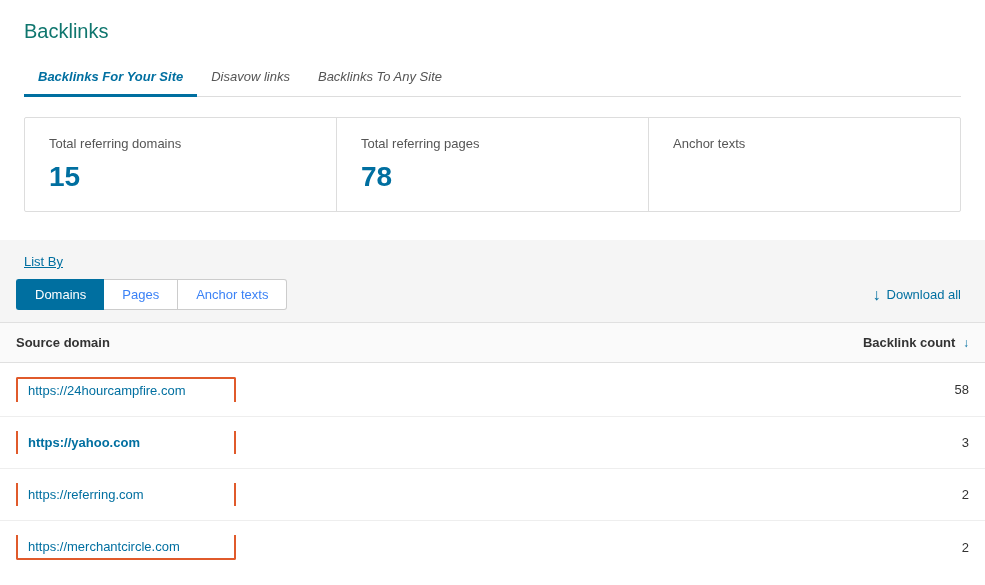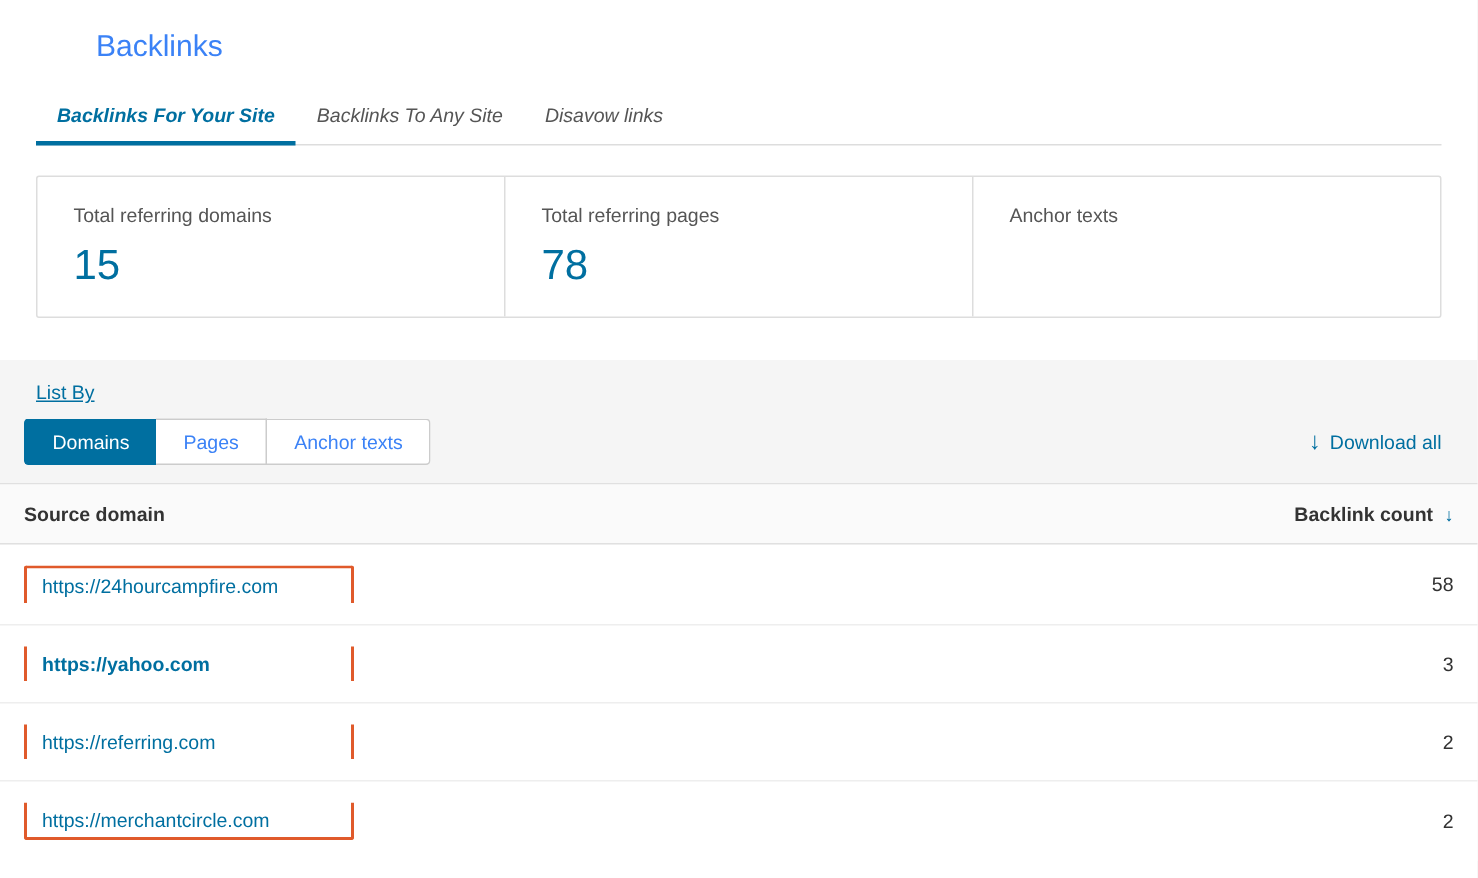--- a/index.html
+++ b/index.html
@@ -16,23 +16,22 @@
       min-height: 585px;
     }
     .page-container {
       background: #fff;
       min-height: 585px;
       padding: 20px 24px;
     }
     .page-title {
       font-size: 20px;
       font-weight: normal;
-      color: #3b82f6;
+      color: #0f766e;
       margin-bottom: 16px;
-      margin-left: 40px;
     }
     .tabs-bar {
       display: flex;
       border-bottom: 1px solid #ddd;
       margin-bottom: 20px;
     }
     .tab-item {
       padding: 10px 14px;
       cursor: pointer;
       color: #555;
@@ -62,21 +61,21 @@
       border-right: none;
     }
     .stat-label {
       font-size: 13px;
       color: #555;
       margin-bottom: 10px;
     }
     .stat-value {
       font-size: 28px;
       color: #006fa0;
-      font-weight: normal;
+      font-weight: bold;
     }
     .list-by-section {
       background: #f5f5f5;
       padding: 14px 16px 0 16px;
       margin: 0 -24px;
     }
     .list-by-label {
       font-size: 13px;
       color: #006fa0;
       margin-bottom: 10px;
@@ -183,22 +182,22 @@
   </style>
 </head>
 <body>
 
 <div class="page-container">
 
   <h1 class="page-title">Backlinks</h1>
 
   <div class="tabs-bar">
     <div class="tab-item active">Backlinks For Your Site</div>
+    <div class="tab-item">Disavow links</div>
     <div class="tab-item">Backlinks To Any Site</div>
-    <div class="tab-item">Disavow links</div>
   </div>
 
   <div class="stats-row">
     <div class="stat-box">
       <div class="stat-label">Total referring domains</div>
       <div class="stat-value">15</div>
     </div>
     <div class="stat-box">
       <div class="stat-label">Total referring pages</div>
       <div class="stat-value">78</div>

